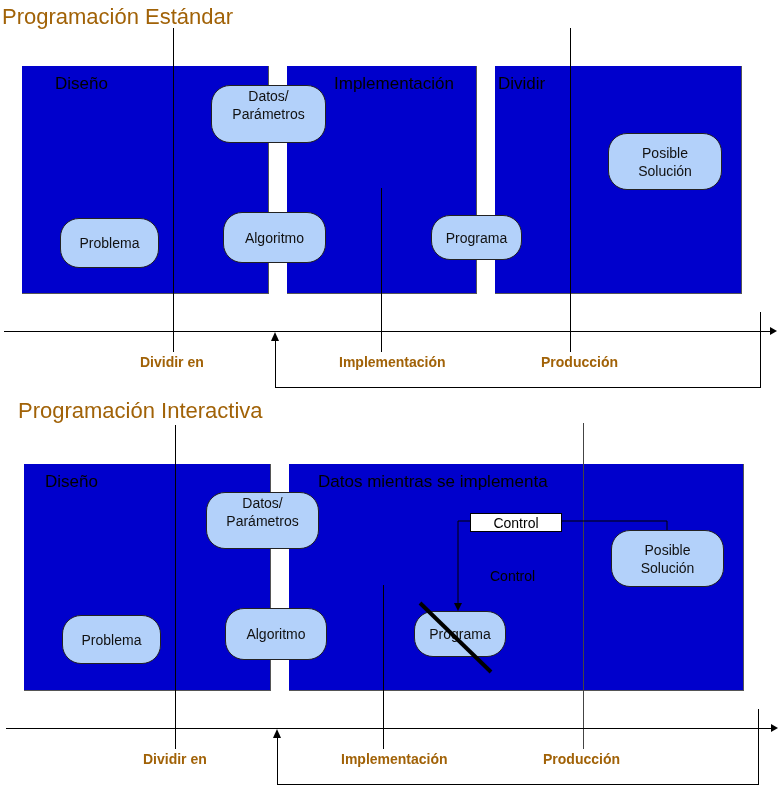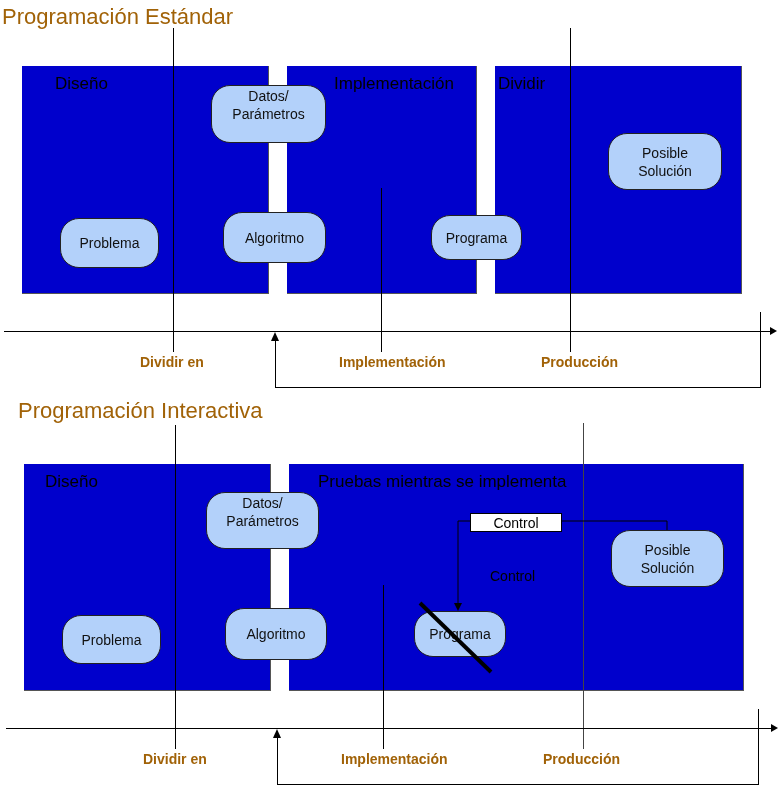--- a/index.html
+++ b/index.html
@@ -64,21 +64,21 @@
   <polygon points="770,327 777,331 770,335" fill="#000"></polygon>
   <polygon points="271,341 275,332 279,341" fill="#000"></polygon>
 </svg>
 
 <div class="abs title" style="left:6px;top:398px;margin-left:12px;">Programación Interactiva</div>
 
 <div class="abs block" style="left:24px;top:464px;width:247px;height:227px;"></div>
 <div class="abs block" style="left:289px;top:464px;width:455px;height:227px;"></div>
 
 <div class="abs blabel" style="left:45px;top:472px;">Diseño</div>
-<div class="abs blabel" style="left:318px;top:472px;">Pruebas mientras se implementa</div>
+<div class="abs blabel" style="left:318px;top:472px;">Datos mientras se implementa</div>
 
 <div class="abs vline" style="left:175px;top:425px;height:324px;"></div>
 <div class="abs vline" style="left:383px;top:585px;height:164px;"></div>
 <div class="abs vline" style="left:583px;top:423px;height:326px;background:#444;"></div>
 
 <div class="abs node" style="left:206px;top:492px;width:113px;height:57px;flex-direction:column;justify-content:flex-start;padding-top:1px;">
   <span>Datos/</span>
   <span>Parámetros</span>
 </div>
 <div class="abs node" style="left:62px;top:615px;width:99px;height:49px;">

